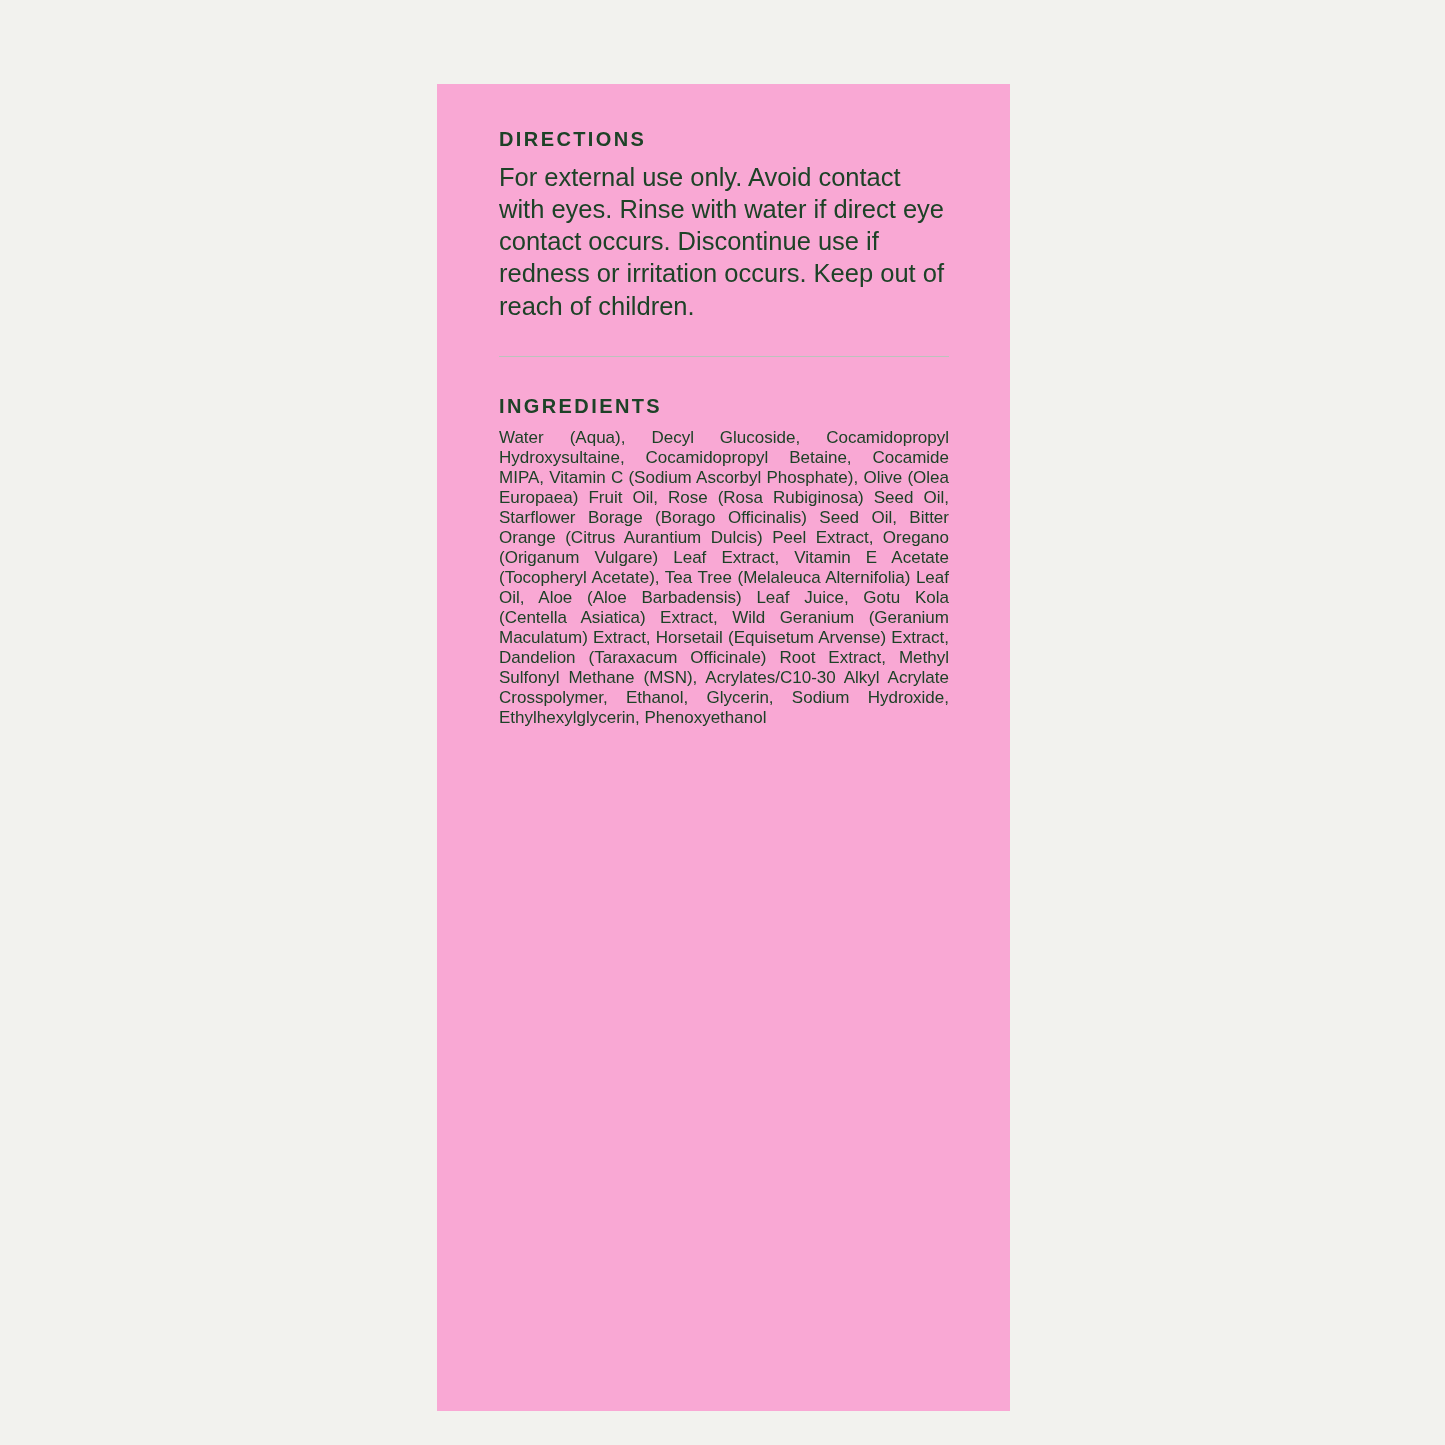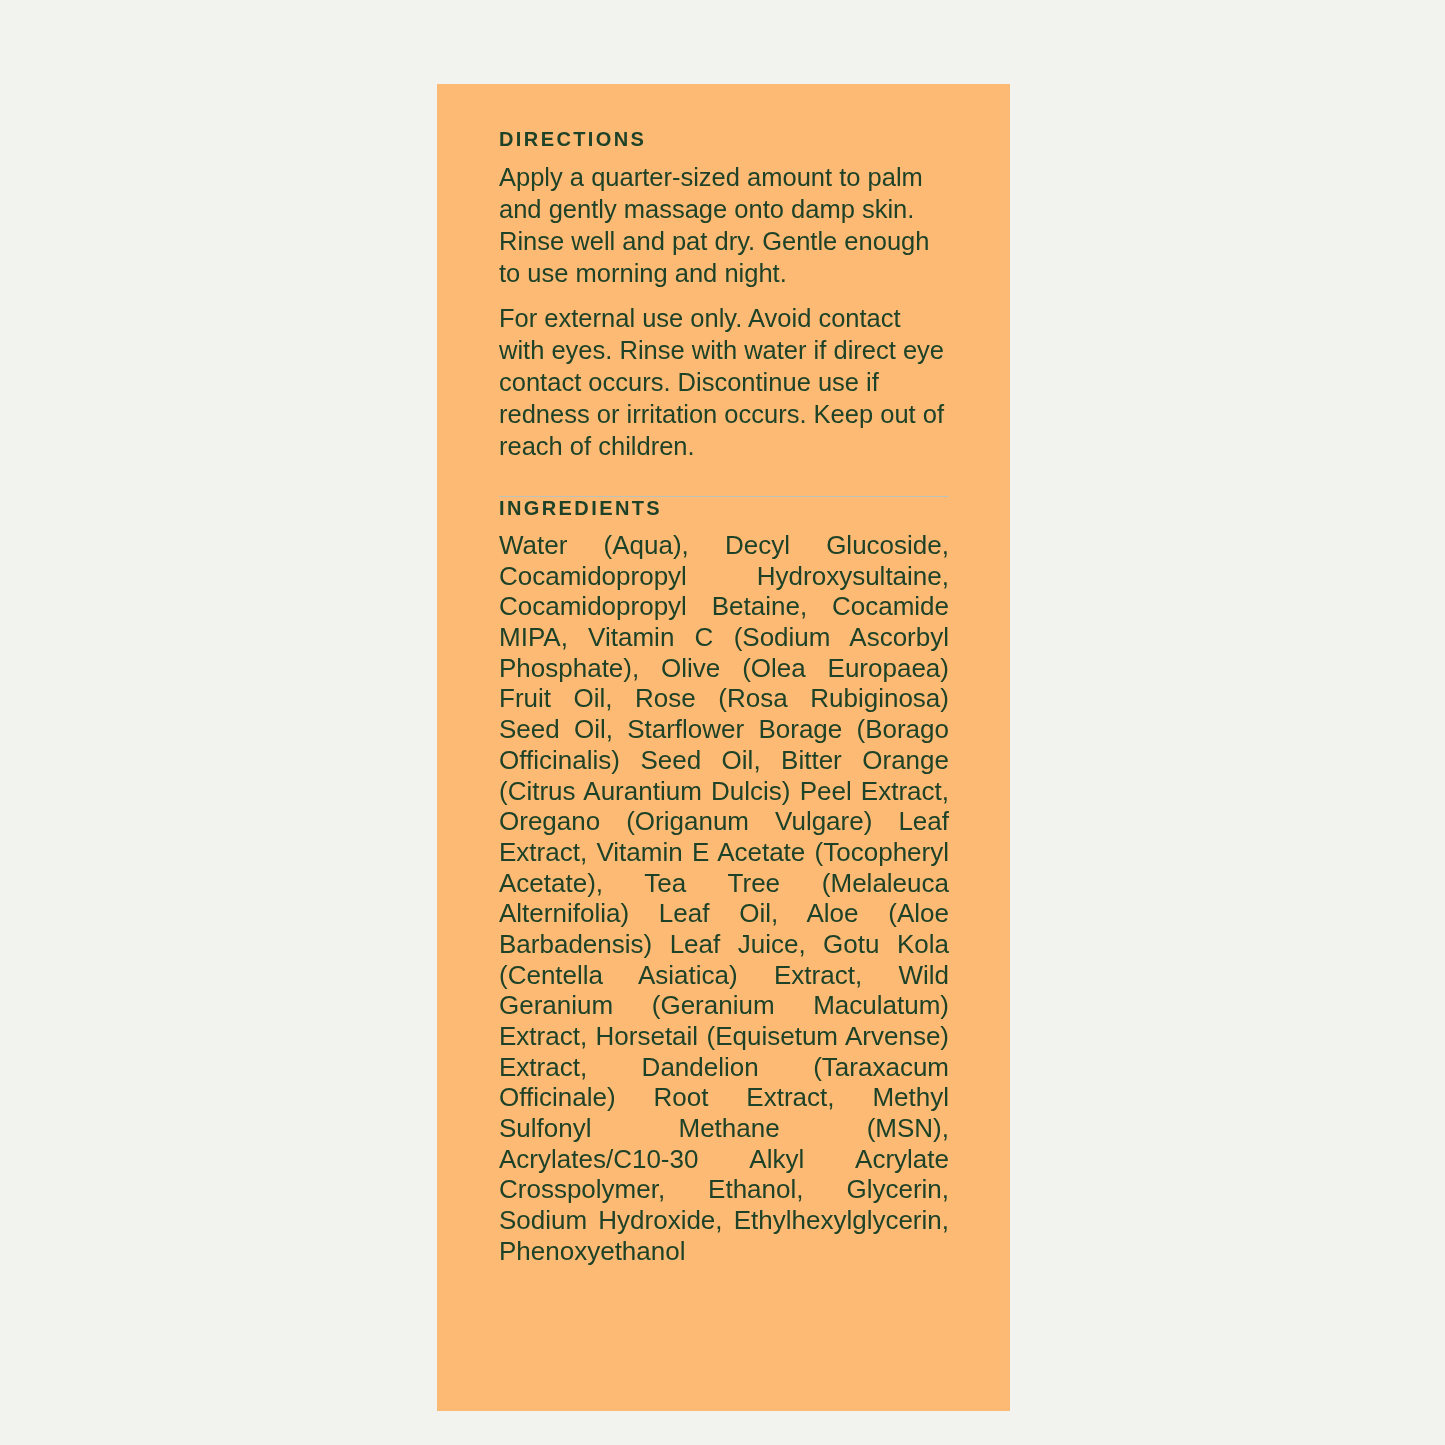--- a/index.html
+++ b/index.html
@@ -12,21 +12,21 @@
     background: #f2f2ee;
     font-family: "Liberation Sans", sans-serif;
     -webkit-font-smoothing: antialiased;
   }
   .page {
     position: absolute;
     left: 437px;
     top: 84px;
     width: 573px;
     height: 1327px;
-    background: #fdba74;
+    background: #f9a8d4;
     box-sizing: border-box;
   }
   .content {
     position: absolute;
     left: 62px;
     top: 44px;
     width: 450px;
   }
   .section-heading {
     color: #1d4227;
@@ -45,40 +45,40 @@
   .body-text + .body-text {
     margin-top: 12px;
   }
   .divider {
     border: 0;
     border-top: 1px solid #bcc3bc;
     margin: 34px 0 0 0;
     width: 450px;
   }
   .ingredients-block {
+    margin-top: 38px;
   }
   .ingredients-text {
     color: #1d4227;
-    font-size: 26px;
+    font-size: 17px;
     line-height: 1.18;
     margin: 0;
     text-align: justify;
     text-justify: inter-word;
     hyphens: manual;
   }
 </style>
 </head>
 <body>
 
 <div class="page">
   <div class="content">
 
     <h2 class="section-heading">DIRECTIONS</h2>
 
-    <p class="body-text">Apply a quarter-sized amount to palm and gently massage onto damp skin. Rinse well and pat dry. Gentle enough to use morning and night.</p>
 
     <p class="body-text">For external use only. Avoid contact with eyes. Rinse with water if direct eye contact occurs. Discontinue use if redness or irritation occurs. Keep out of reach of children.</p>
 
     <hr class="divider">
 
     <div class="ingredients-block">
       <h2 class="section-heading">INGREDIENTS</h2>
 
       <p class="ingredients-text">Water (Aqua), Decyl Glucoside, Cocamidopropyl Hydroxysultaine, Cocamidopropyl Betaine, Cocamide MIPA, Vitamin C (Sodium Ascorbyl Phosphate), Olive (Olea Europaea) Fruit Oil, Rose (Rosa Rubiginosa) Seed Oil, Starflower Borage (Borago Officinalis) Seed Oil, Bitter Orange (Citrus Aurantium Dulcis) Peel Extract, Oregano (Origanum Vulgare) Leaf Extract, Vitamin E Acetate (Tocopheryl Acetate), Tea Tree (Melaleuca Alternifolia) Leaf Oil, Aloe (Aloe Barbadensis) Leaf Juice, Gotu Kola (Centella Asiatica) Extract, Wild Geranium (Geranium Maculatum) Extract, Horsetail (Equisetum Arvense) Extract, Dandelion (Taraxacum Officinale) Root Extract, Methyl Sulfonyl Methane (MSN), Acrylates/C10-30 Alkyl Acrylate Crosspolymer, Ethanol, Glycerin, Sodium Hydroxide, Ethylhexylglycerin, Phenoxyethanol</p>
     </div>

